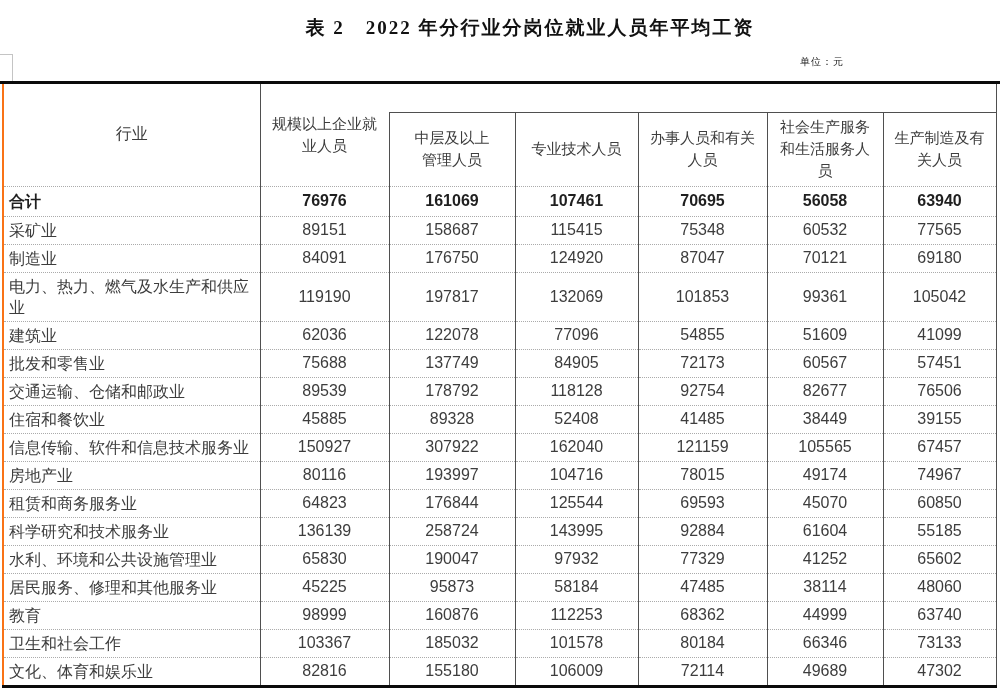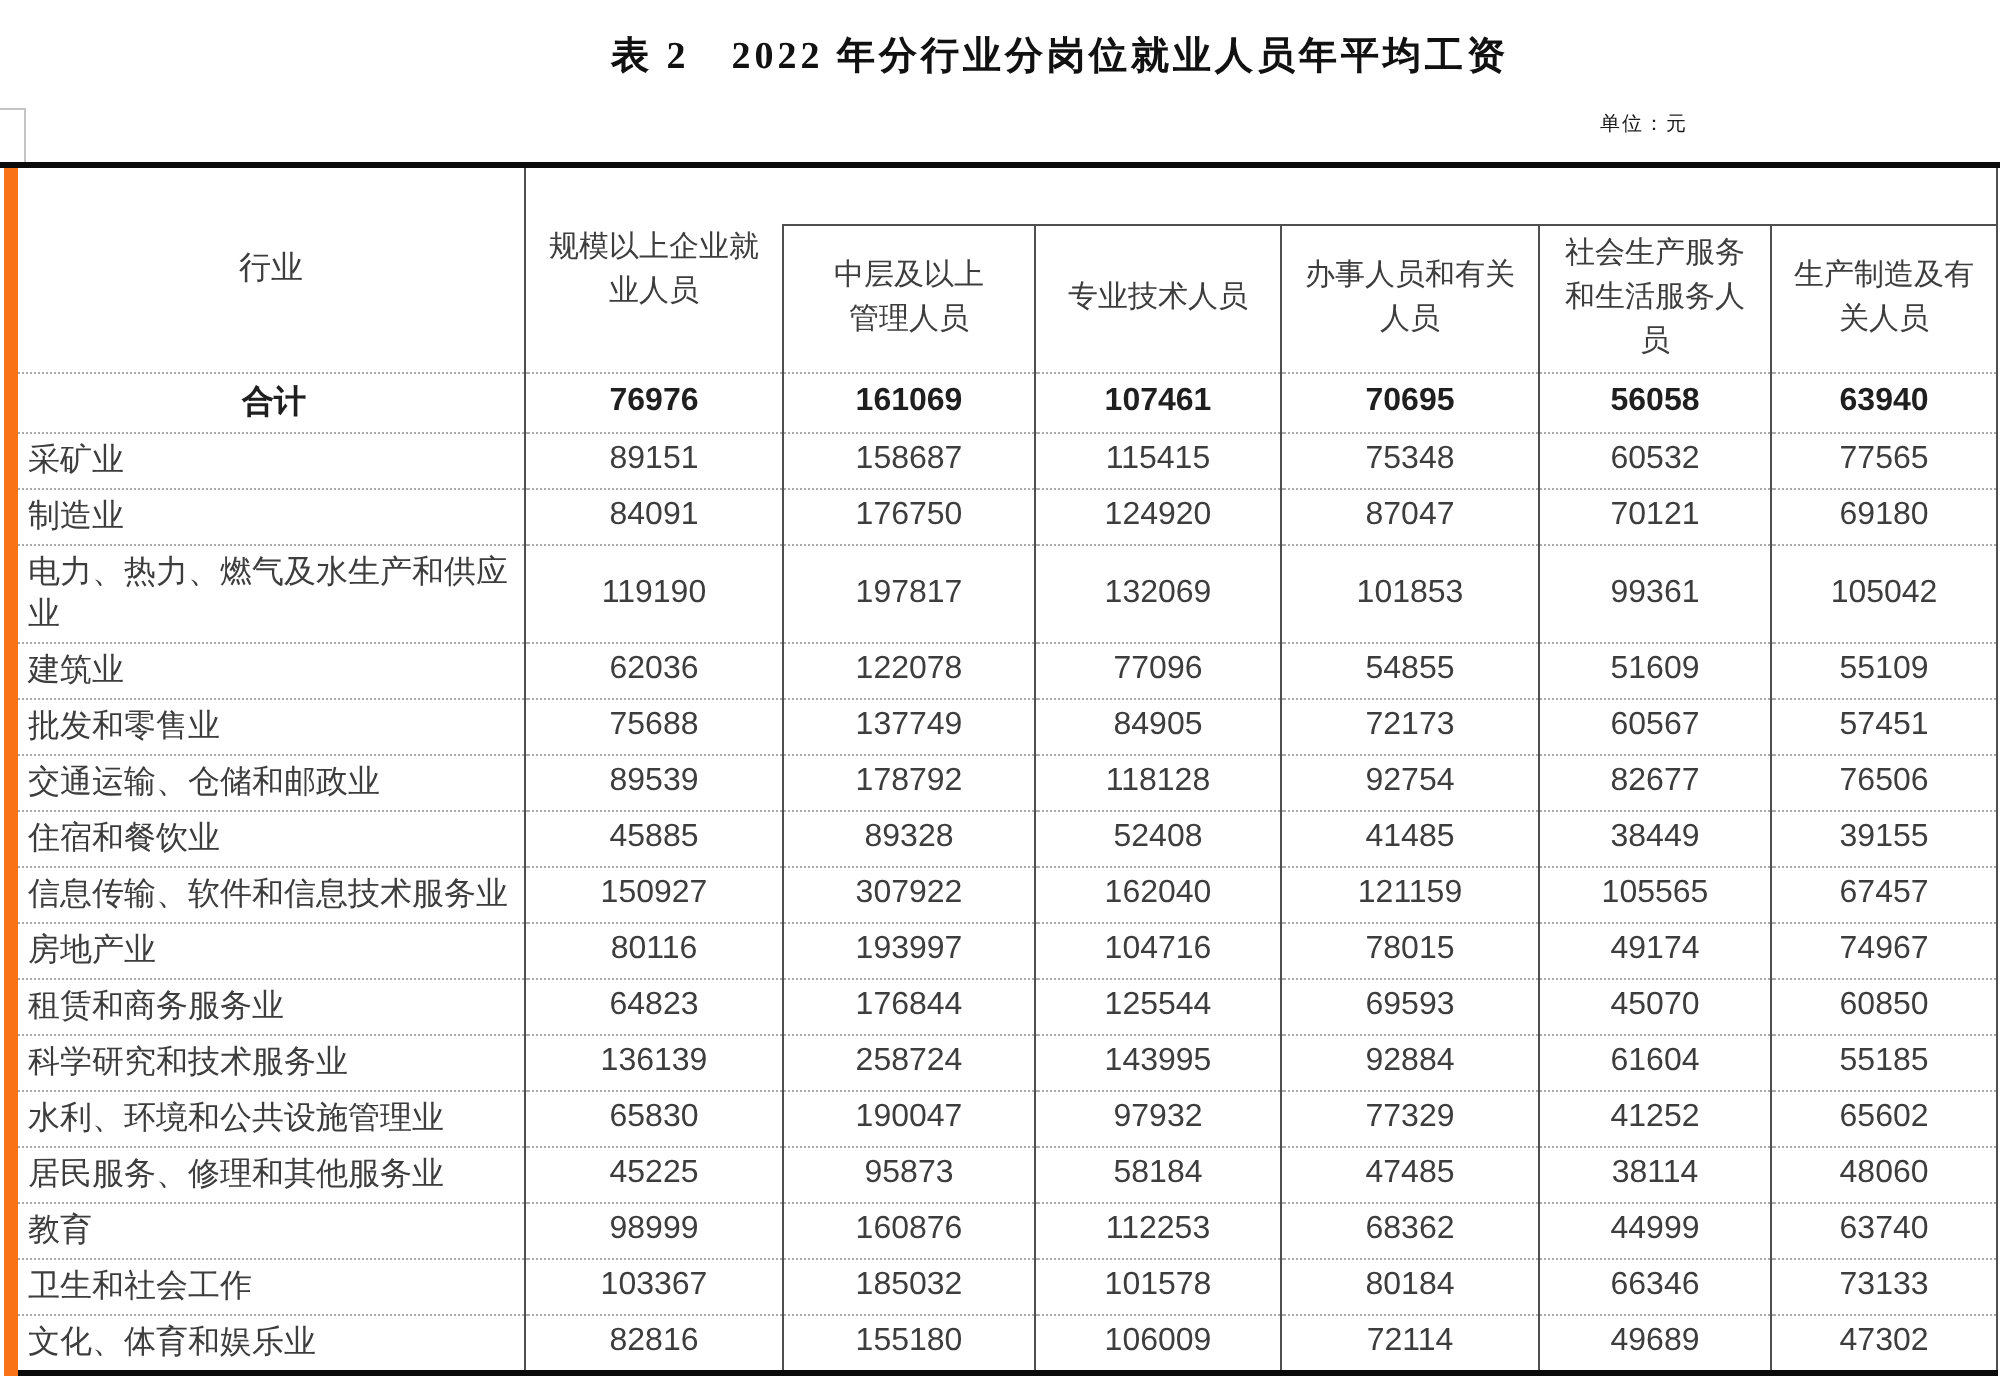--- a/index.html
+++ b/index.html
@@ -28,21 +28,21 @@
   }
   .corner-artifact{
     position:absolute;top:54px;left:0;width:12px;height:26px;
     background:#ffffff;
     border:1px solid #c4c4c4;border-left:none;
   }
   .wage-table{
     position:absolute;top:84px;left:2px;width:993px;
     border-collapse:collapse;table-layout:fixed;
     border-bottom:3px solid #0b0b0b;
-    border-left:7px solid #f97316;
+    border-left:2px solid #f97316;
     border-right:1px solid #4f4f4f;
   }
   .wage-table th,.wage-table td{
     padding:0;margin:0;vertical-align:middle;
     font-weight:normal;overflow:hidden;
   }
   tr.hr1{height:28px;}
   tr.hr2{height:74px;}
   th.industry-h{
     font-size:16px;color:#3d3d3d;text-align:center;
@@ -51,21 +51,21 @@
   th.colh{
     font-size:15px;color:#3d3d3d;text-align:center;
     line-height:22px;white-space:pre-line;padding:2px 4px;
   }
   th.band{border-bottom:1px solid #4f4f4f;}
   tr.hr2 th{border-left:1px solid #4f4f4f;}
   tbody td{border-top:1px dotted #ababab;}
   td.v{border-left:1px solid #4f4f4f;}
   tr.total-row{height:30px;}
   tr.total-row td{font-weight:bold;color:#1f1f1f;}
-  tr.total-row td.lbl{text-align:center;font-size:16px;}
+  tr.total-row td.lbl{text-align:left;font-size:16px;}
   tr.row{height:28px;}
   td.lbl{
     text-align:left;font-size:16px;color:#3d3d3d;
     padding:3px 2px 3px 5px;line-height:21px;
   }
   td.num{
     text-align:center;font-size:16px;color:#3d3d3d;
   }
 </style>
 </head>
@@ -143,21 +143,21 @@
         <td class="num v">99361</td>
         <td class="num v">105042</td>
       </tr>
       <tr class="row">
         <td class="lbl">建筑业</td>
         <td class="num v">62036</td>
         <td class="num v">122078</td>
         <td class="num v">77096</td>
         <td class="num v">54855</td>
         <td class="num v">51609</td>
-        <td class="num v">55109</td>
+        <td class="num v">41099</td>
       </tr>
       <tr class="row">
         <td class="lbl">批发和零售业</td>
         <td class="num v">75688</td>
         <td class="num v">137749</td>
         <td class="num v">84905</td>
         <td class="num v">72173</td>
         <td class="num v">60567</td>
         <td class="num v">57451</td>
       </tr>

